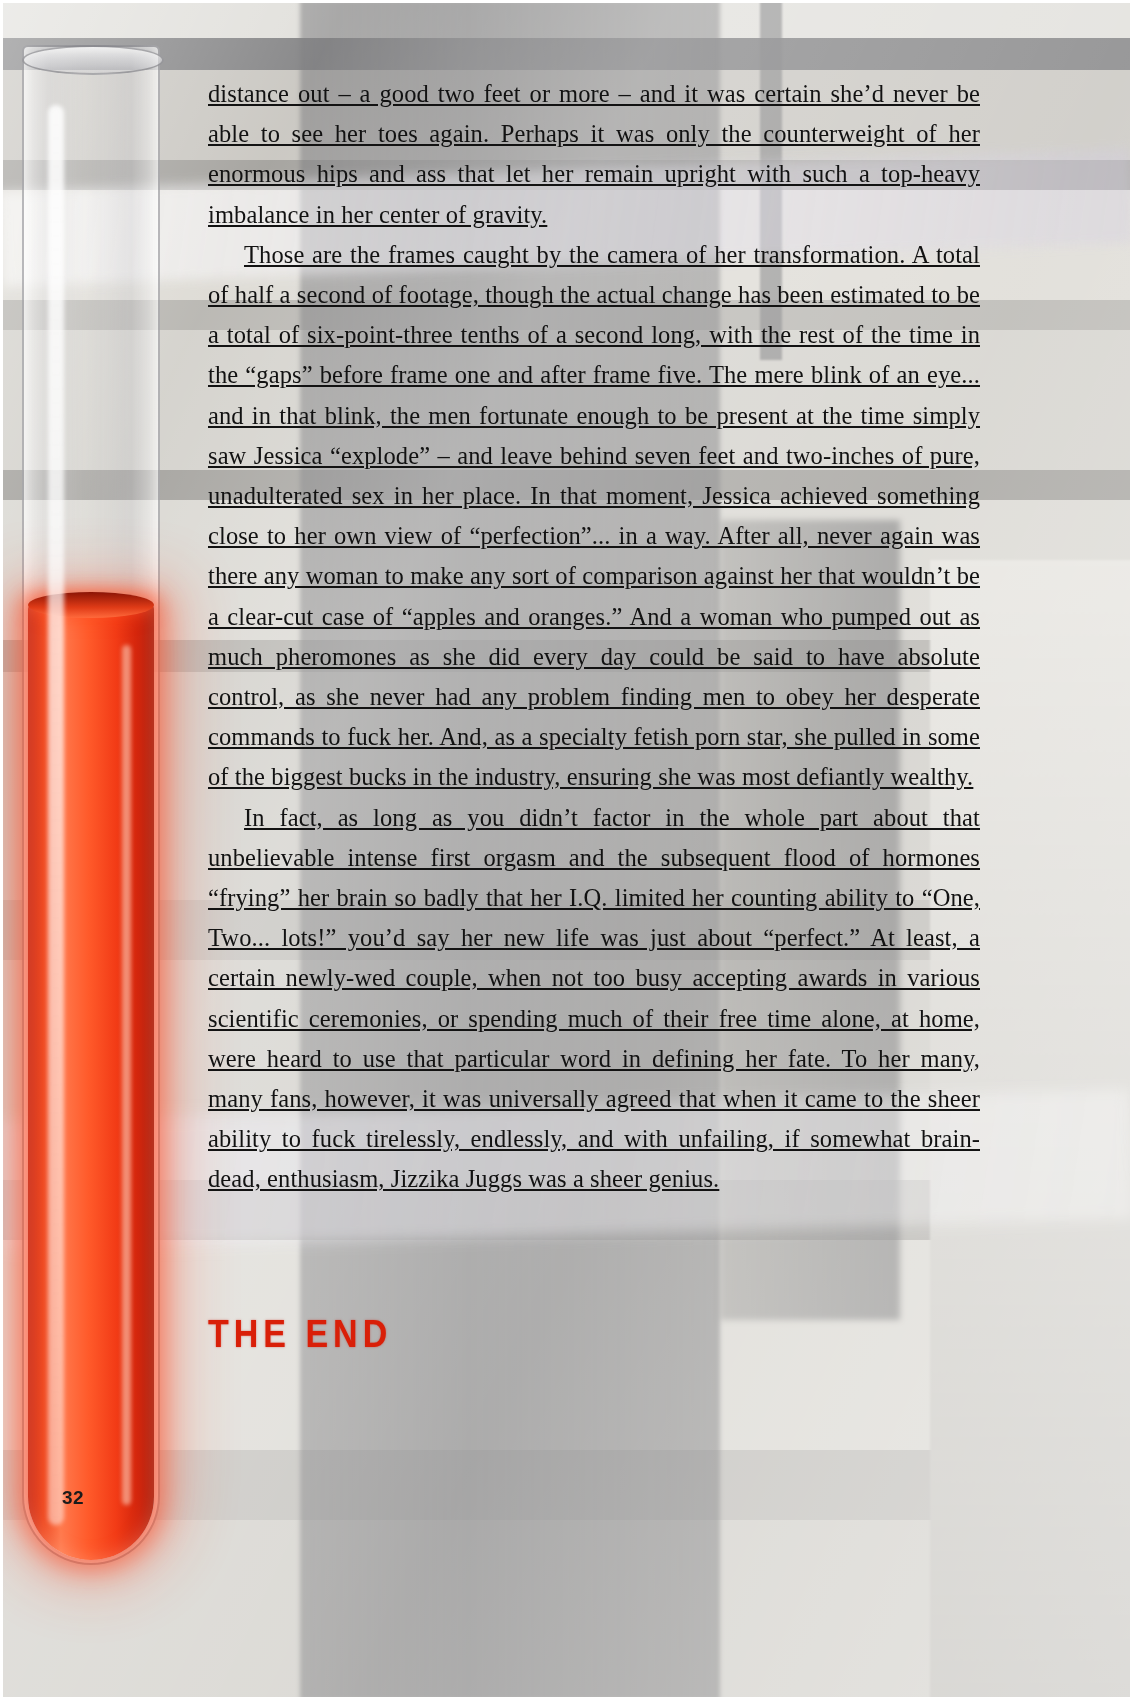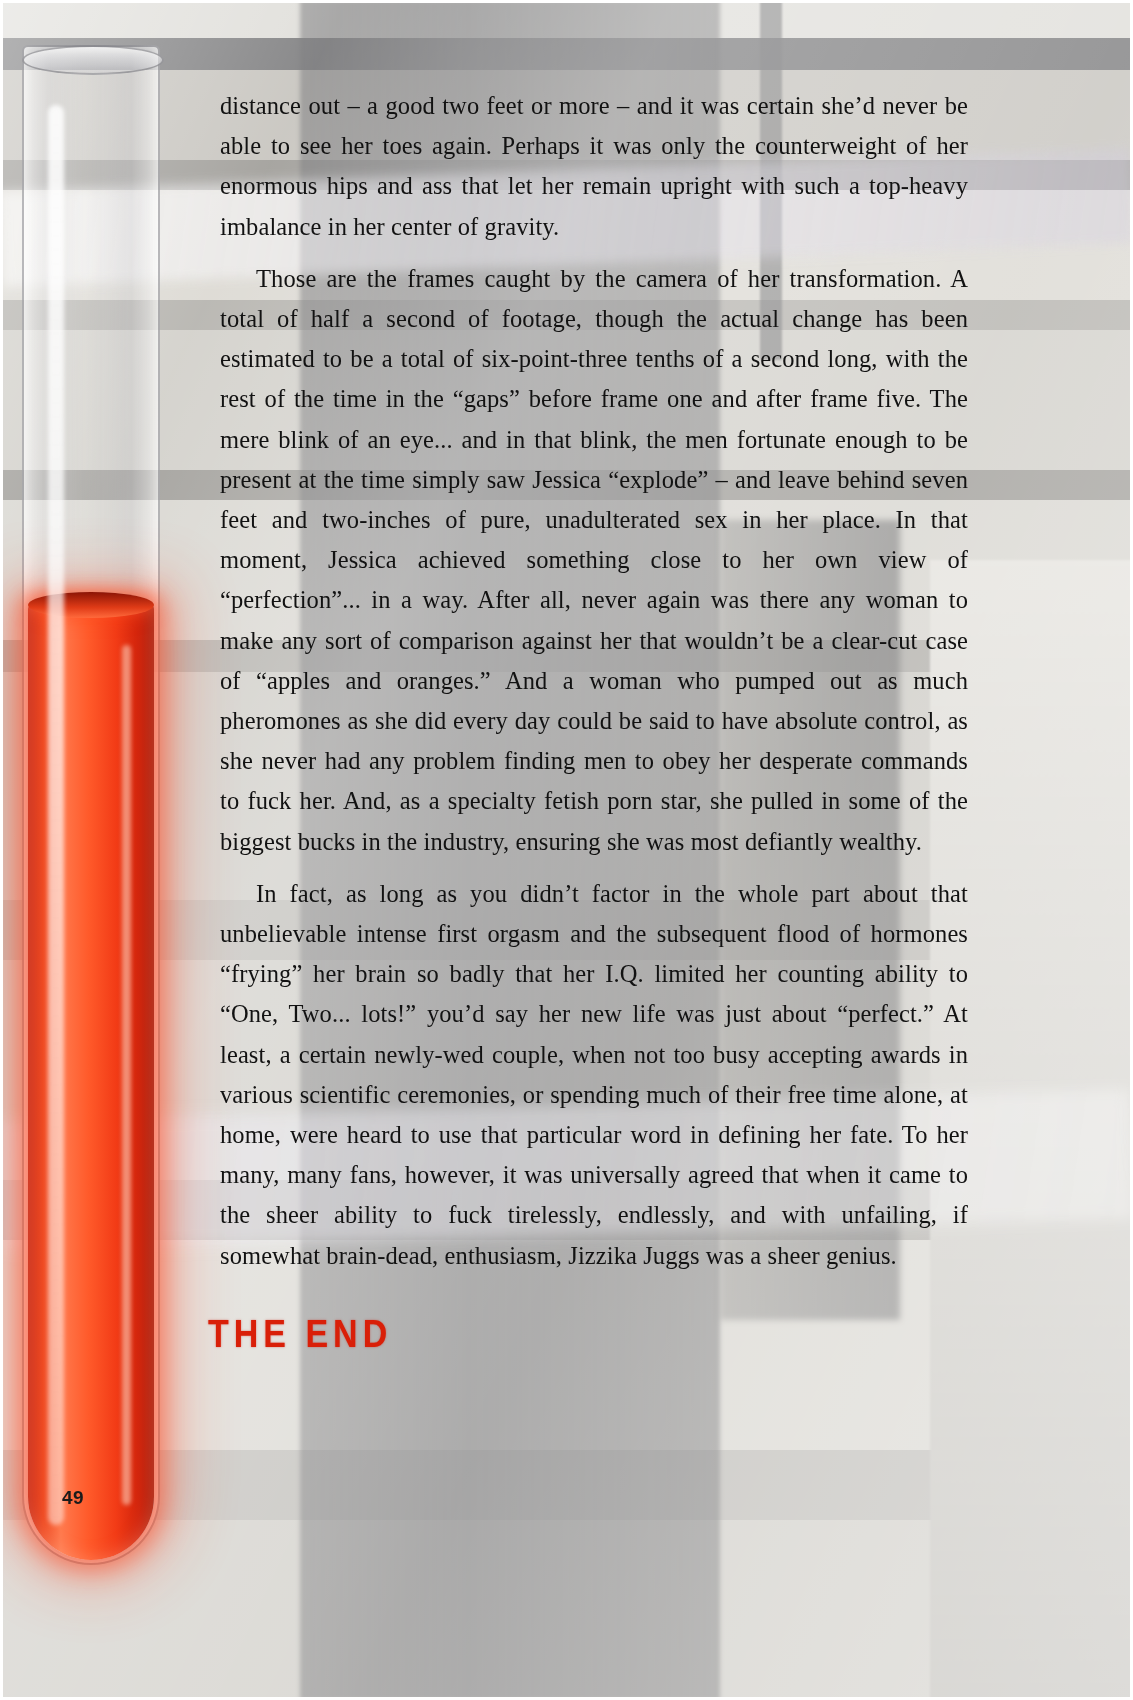--- a/index.html
+++ b/index.html
@@ -181,27 +181,28 @@
   }
 
   
   .text-col {
     position: absolute;
     left: 208px;
     top: 74px;
     width: 772px;
   }
   .para {
-    margin: 12px;
+    margin: 0;
     font-size: 24.5px;
     line-height: 40.2px;
     color: #121212;
     text-align: justify;
     text-justify: inter-word;
     letter-spacing: 0.1px;
+    text-decoration: underline;
   }
   .para.indent {
     text-indent: 36px;
   }
   .para + .para {
     margin-top: 0px;
   }
 
   
   .the-end-wrap {
@@ -239,21 +240,21 @@
 
   <div class="tube">
     <div class="tube-glass"></div>
     <div class="tube-liquid"></div>
     <div class="tube-meniscus"></div>
     <div class="tube-rim"></div>
     <div class="tube-highlight"></div>
     <div class="tube-highlight2"></div>
   </div>
 
-  <div class="page-number">49</div>
+  <div class="page-number">32</div>
 
   <div class="text-col">
     <p class="para">distance out – a good two feet or more – and it was certain she’d never be able to see her toes again. Perhaps it was only the counterweight of her enormous hips and ass that let her remain upright with such a top-heavy imbalance in her center of gravity.</p>
     <p class="para indent">Those are the frames caught by the camera of her transformation. A total of half a second of footage, though the actual change has been estimated to be a total of six-point-three tenths of a second long, with the rest of the time in the “gaps” before frame one and after frame five. The mere blink of an eye... and in that blink, the men fortunate enough to be present at the time simply saw Jessica “explode” – and leave behind seven feet and two-inches of pure, unadulterated sex in her place. In that moment, Jessica achieved something close to her own view of “perfection”... in a way. After all, never again was there any woman to make any sort of comparison against her that wouldn’t be a clear-cut case of “apples and oranges.” And a woman who pumped out as much pheromones as she did every day could be said to have absolute control, as she never had any problem finding men to obey her desperate commands to fuck her. And, as a specialty fetish porn star, she pulled in some of the biggest bucks in the industry, ensuring she was most defiantly wealthy.</p>
     <p class="para indent">In fact, as long as you didn’t factor in the whole part about that unbelievable intense first orgasm and the subsequent flood of hormones “frying” her brain so badly that her I.Q. limited her counting ability to “One, Two... lots!” you’d say her new life was just about “perfect.” At least, a certain newly-wed couple, when not too busy accepting awards in various scientific ceremonies, or spending much of their free time alone, at home, were heard to use that particular word in defining her fate. To her many, many fans, however, it was universally agreed that when it came to the sheer ability to fuck tirelessly, endlessly, and with unfailing, if somewhat brain-dead, enthusiasm, Jizzika Juggs was a sheer genius.</p>
   </div>
 
   <div class="the-end-wrap">
     <span class="the-end">THE END</span>
   </div>

